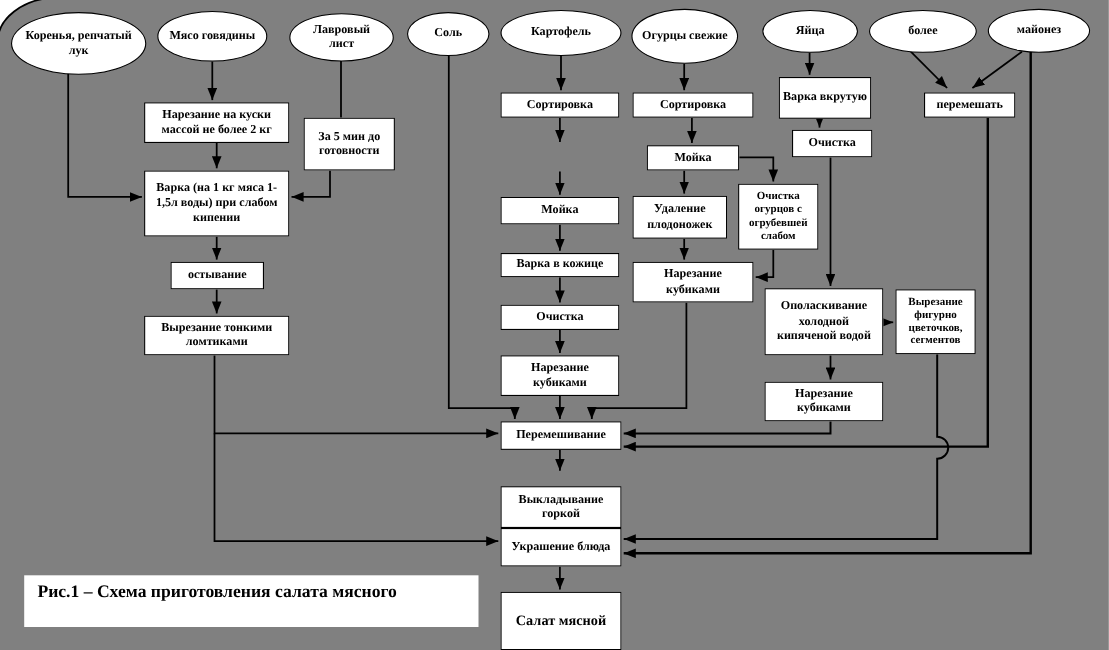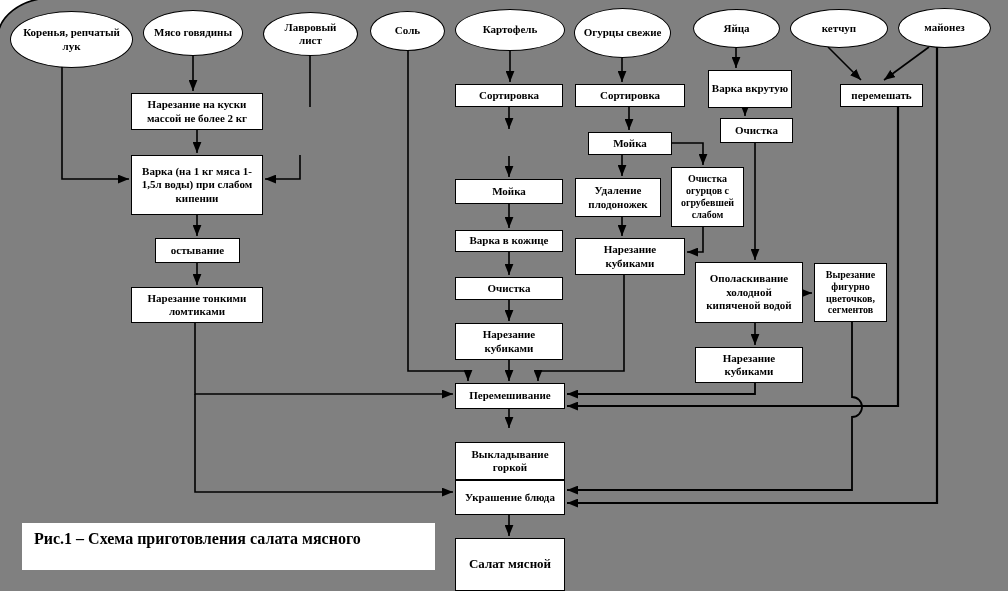--- a/index.html
+++ b/index.html
@@ -85,27 +85,28 @@
     </g>
   </svg>
 
   <div class="node oval" style="left:10px;top:11px;width:123px;height:57px;">Коренья, репчатый лук</div>
   <div class="node oval" style="left:143px;top:10px;width:100px;height:46px;">Мясо говядины</div>
   <div class="node oval" style="left:263px;top:12px;width:95px;height:44px;">Лавровый лист</div>
   <div class="node oval" style="left:370px;top:11px;width:75px;height:40px;">Соль</div>
   <div class="node oval" style="left:455px;top:9px;width:110px;height:42px;">Картофель</div>
   <div class="node oval" style="left:574px;top:8px;width:97px;height:50px;">Огурцы свежие</div>
   <div class="node oval" style="left:693px;top:9px;width:87px;height:39px;">Яйца</div>
-  <div class="node oval" style="left:790px;top:9px;width:98px;height:39px;">кетчуп</div>
+  <div class="node oval" style="left:790px;top:9px;width:98px;height:39px;">более</div>
   <div class="node oval" style="left:898px;top:8px;width:93px;height:40px;">майонез</div>
 
   <div class="node box" style="left:131px;top:93px;width:132px;height:37px;">Нарезание на куски массой не более 2 кг</div>
+  <div class="node box" style="left:276px;top:107px;width:83px;height:48px;">За 5 мин до готовности</div>
   <div class="node box" style="left:131px;top:155px;width:132px;height:60px;">Варка (на 1 кг мяса 1-1,5л воды) при слабом кипении</div>
   <div class="node box" style="left:155px;top:238px;width:85px;height:25px;">остывание</div>
-  <div class="node box" style="left:131px;top:287px;width:132px;height:36px;">Нарезание тонкими ломтиками</div>
+  <div class="node box" style="left:131px;top:287px;width:132px;height:36px;">Вырезание тонкими ломтиками</div>
 
   <div class="node box" style="left:455px;top:84px;width:108px;height:23px;">Сортировка</div>
   <div class="node box" style="left:455px;top:179px;width:108px;height:25px;">Мойка</div>
   <div class="node box" style="left:455px;top:230px;width:108px;height:22px;">Варка в кожице</div>
   <div class="node box" style="left:455px;top:277px;width:108px;height:23px;">Очистка</div>
   <div class="node box" style="left:455px;top:323px;width:108px;height:37px;">Нарезание кубиками</div>
 
   <div class="node box" style="left:575px;top:84px;width:110px;height:23px;">Сортировка</div>
   <div class="node box" style="left:588px;top:132px;width:84px;height:23px;">Мойка</div>
   <div class="node box" style="left:575px;top:178px;width:86px;height:39px;">Удаление плодоножек</div>

